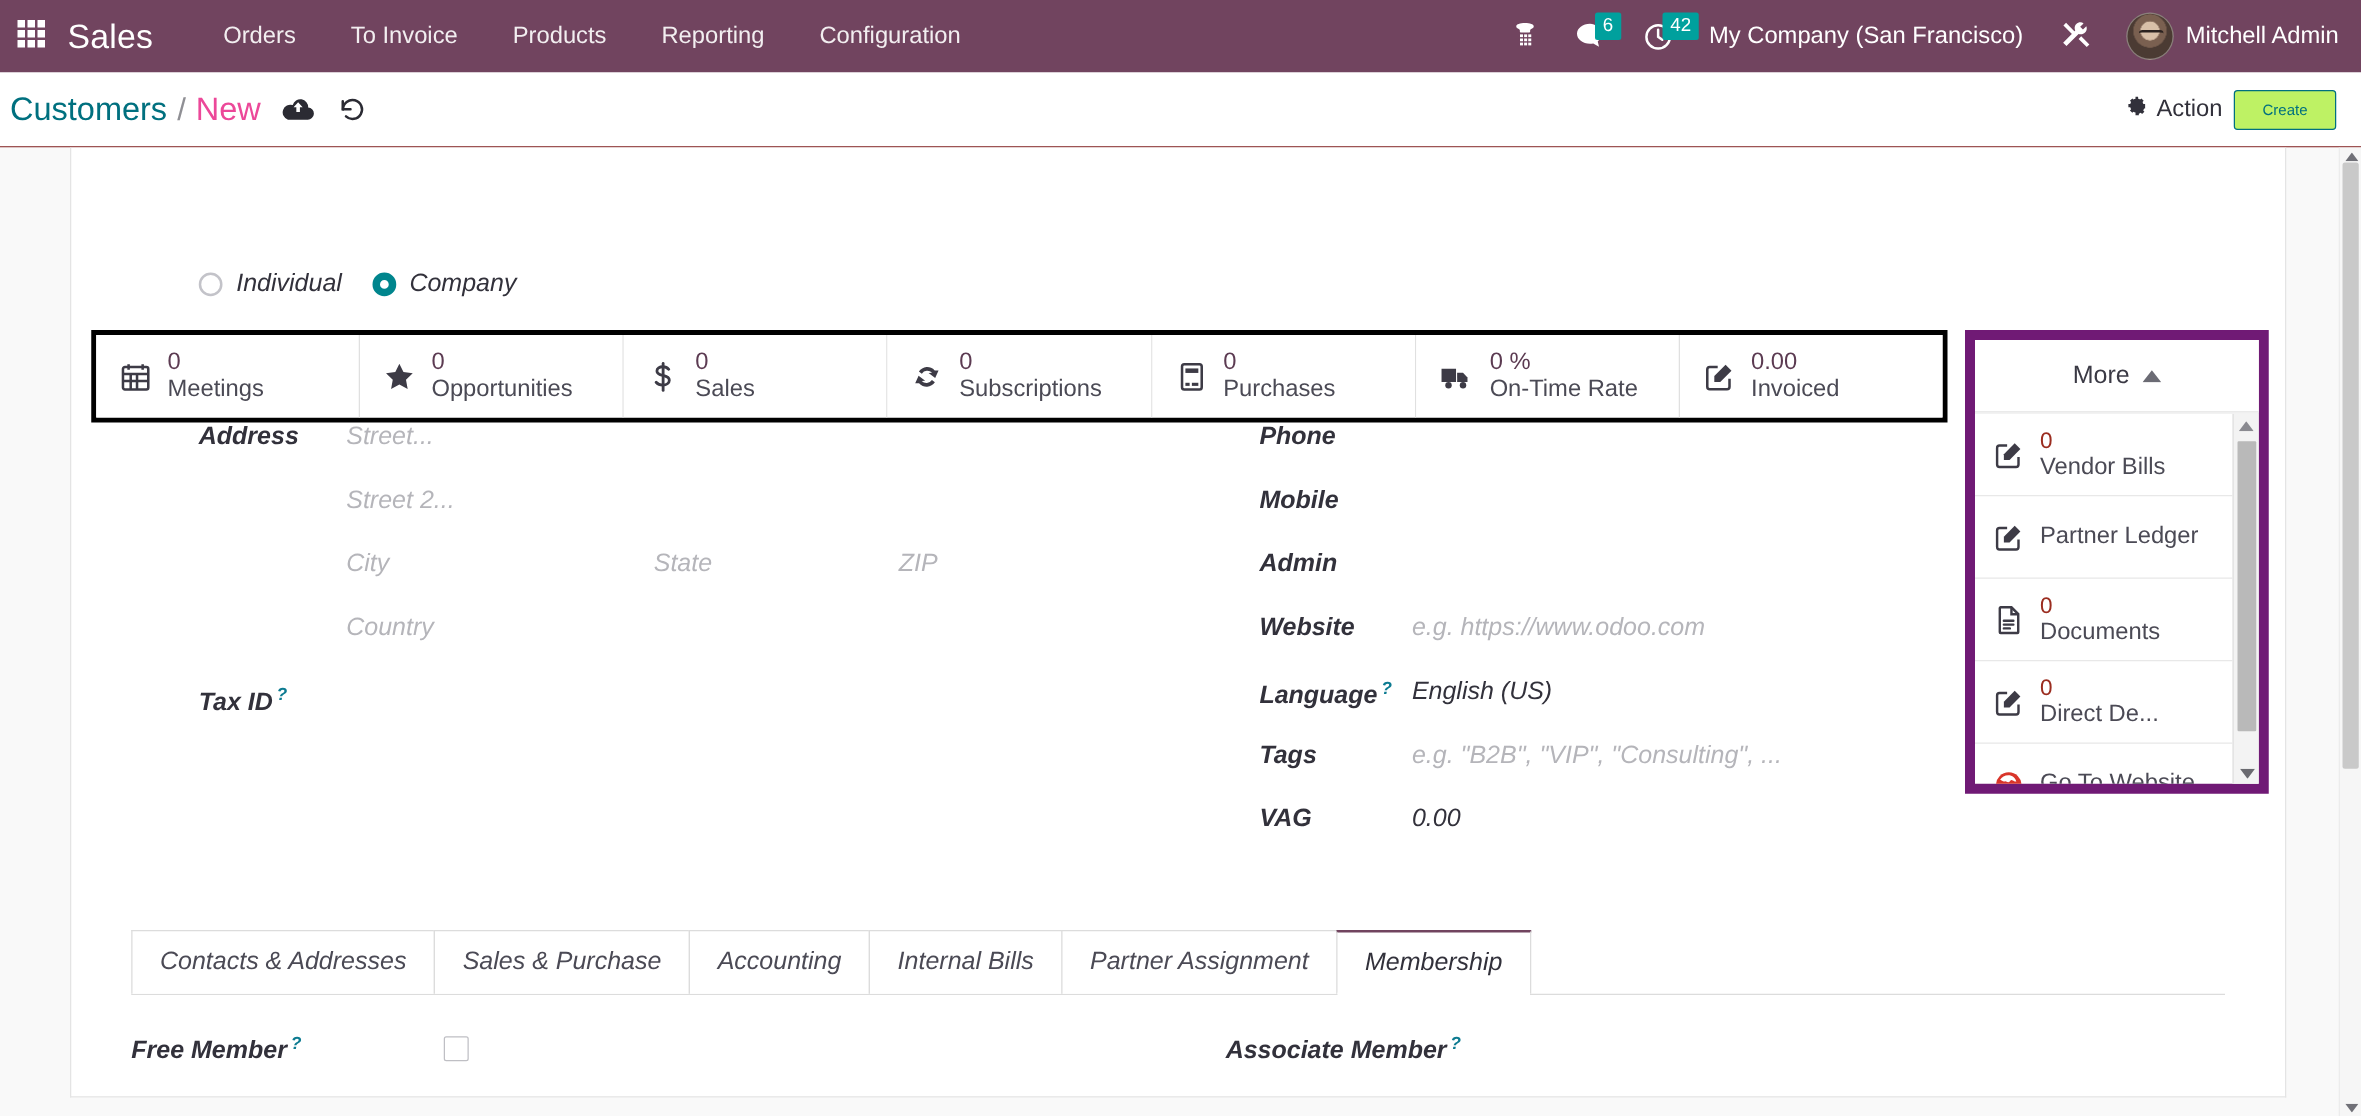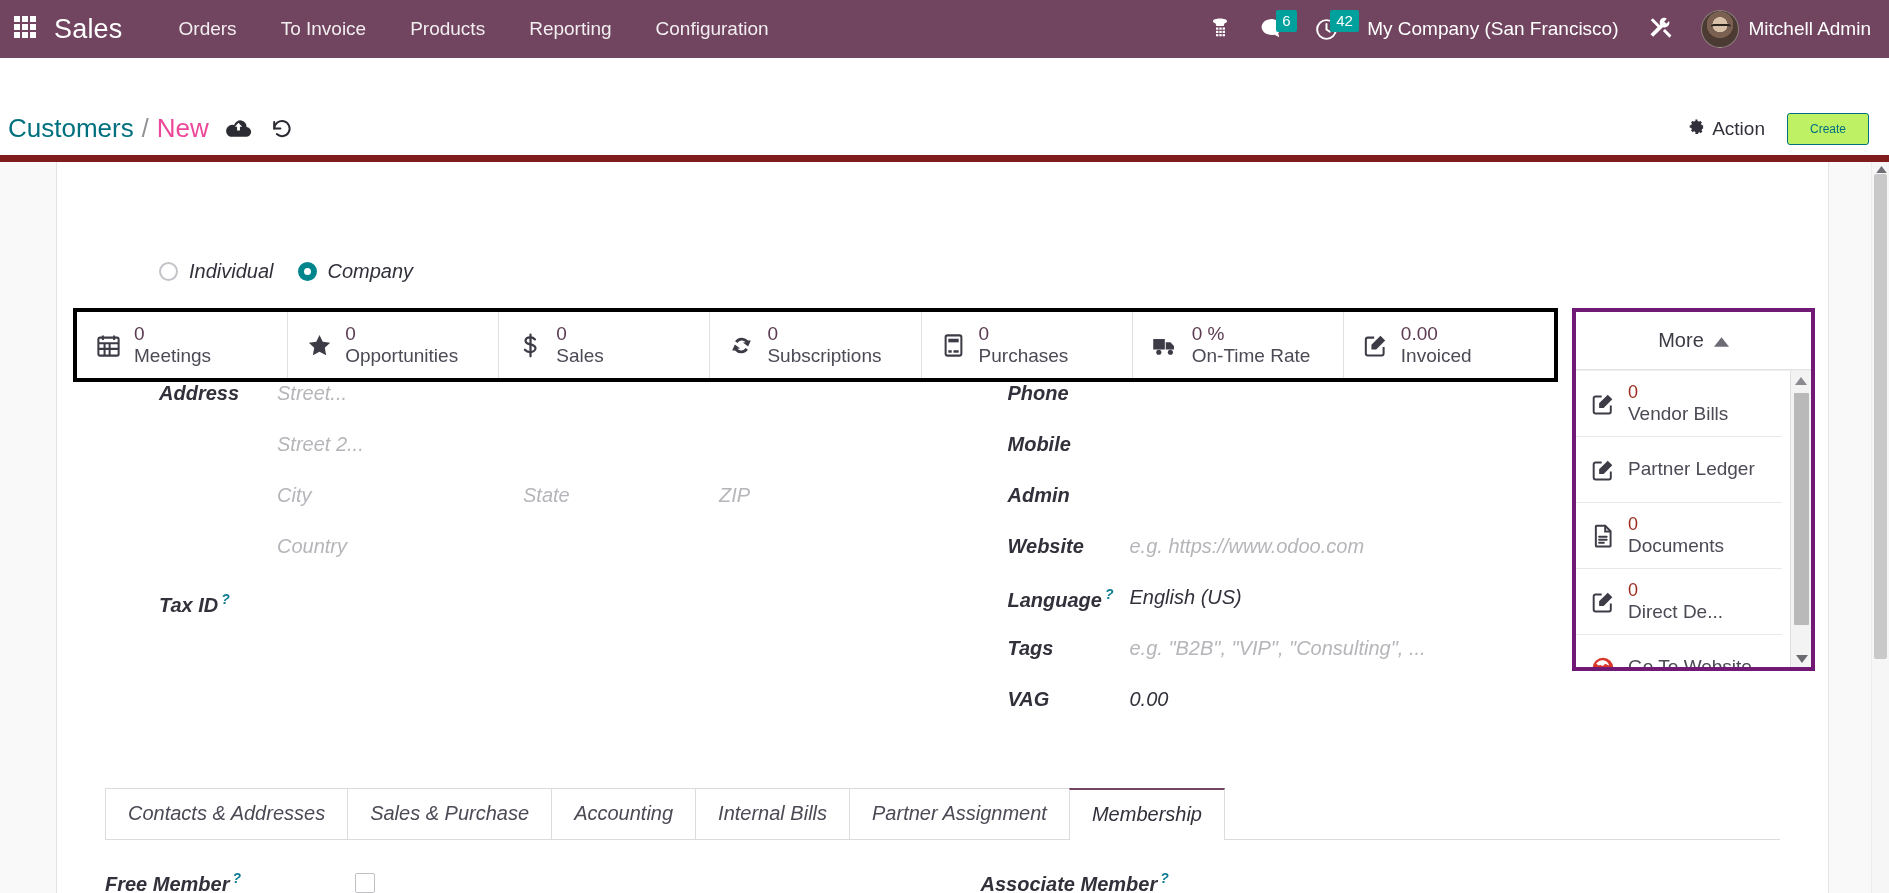--- a/index.html
+++ b/index.html
@@ -99,36 +99,35 @@
     width: 20px; height: 6px;
     border-top: 2px solid #2b2320;
     border-radius: 3px;
   }
   .user-name { font-size: 19px; white-space: nowrap; }
 
   
   .cp {
     height: 60px;
     background: #fff;
-    border-bottom: 7px solid #7f1d1d;
+    border-bottom: 1px solid #7f1d1d;
     display: flex;
     align-items: center;
     padding: 0 20px 0 8px;
     position: relative;
-    margin-top: 44px;
   }
   .breadcrumb { display: flex; align-items: baseline; gap: 8px; }
   .bc-link { font-size: 26px; color: #00707f; cursor: pointer; }
   .bc-sep { font-size: 25px; color: #8f8f94; }
   .bc-cur { font-size: 26px; color: #ec4899; }
   .bc-actions { display: flex; align-items: center; gap: 18px; margin-left: 16px; }
   .bc-actions span { cursor: pointer; display: inline-flex; }
   .cp-right {
     margin-left: auto;
-    display: flex; align-items: center; gap: 22px;
+    display: flex; align-items: center; gap: 9px;
   }
   .action-btn {
     display: flex; align-items: center; gap: 7px;
     font-size: 19px; color: #32313b; cursor: pointer;
   }
   .create-btn {
     border: 1px solid #00707f;
     color: #00707f;
     background: #bef264;
     font-size: 12px;
@@ -178,21 +177,21 @@
   .statbtn .ic { color: #3d3b46; flex: none; display: flex; }
   .stat-txt { display: flex; flex-direction: column; line-height: 1.18; }
   .stat-val { font-size: 19px; color: #5c3b52; }
   .stat-lbl { font-size: 19px; color: #4b4a55; white-space: nowrap; }
 
   
   .more-wrap {
     position: absolute;
     left: 1572px; top: 146px;
     width: 243px;
-    border: 4px solid #701a75;
+    border: 8px solid #701a75;
     background: #fff;
     z-index: 8;
   }
   .more-head {
     height: 58px;
     display: flex; align-items: center; justify-content: center;
     gap: 10px;
     font-size: 20px; color: #3b3a45;
     cursor: pointer;
     background: #fff;

